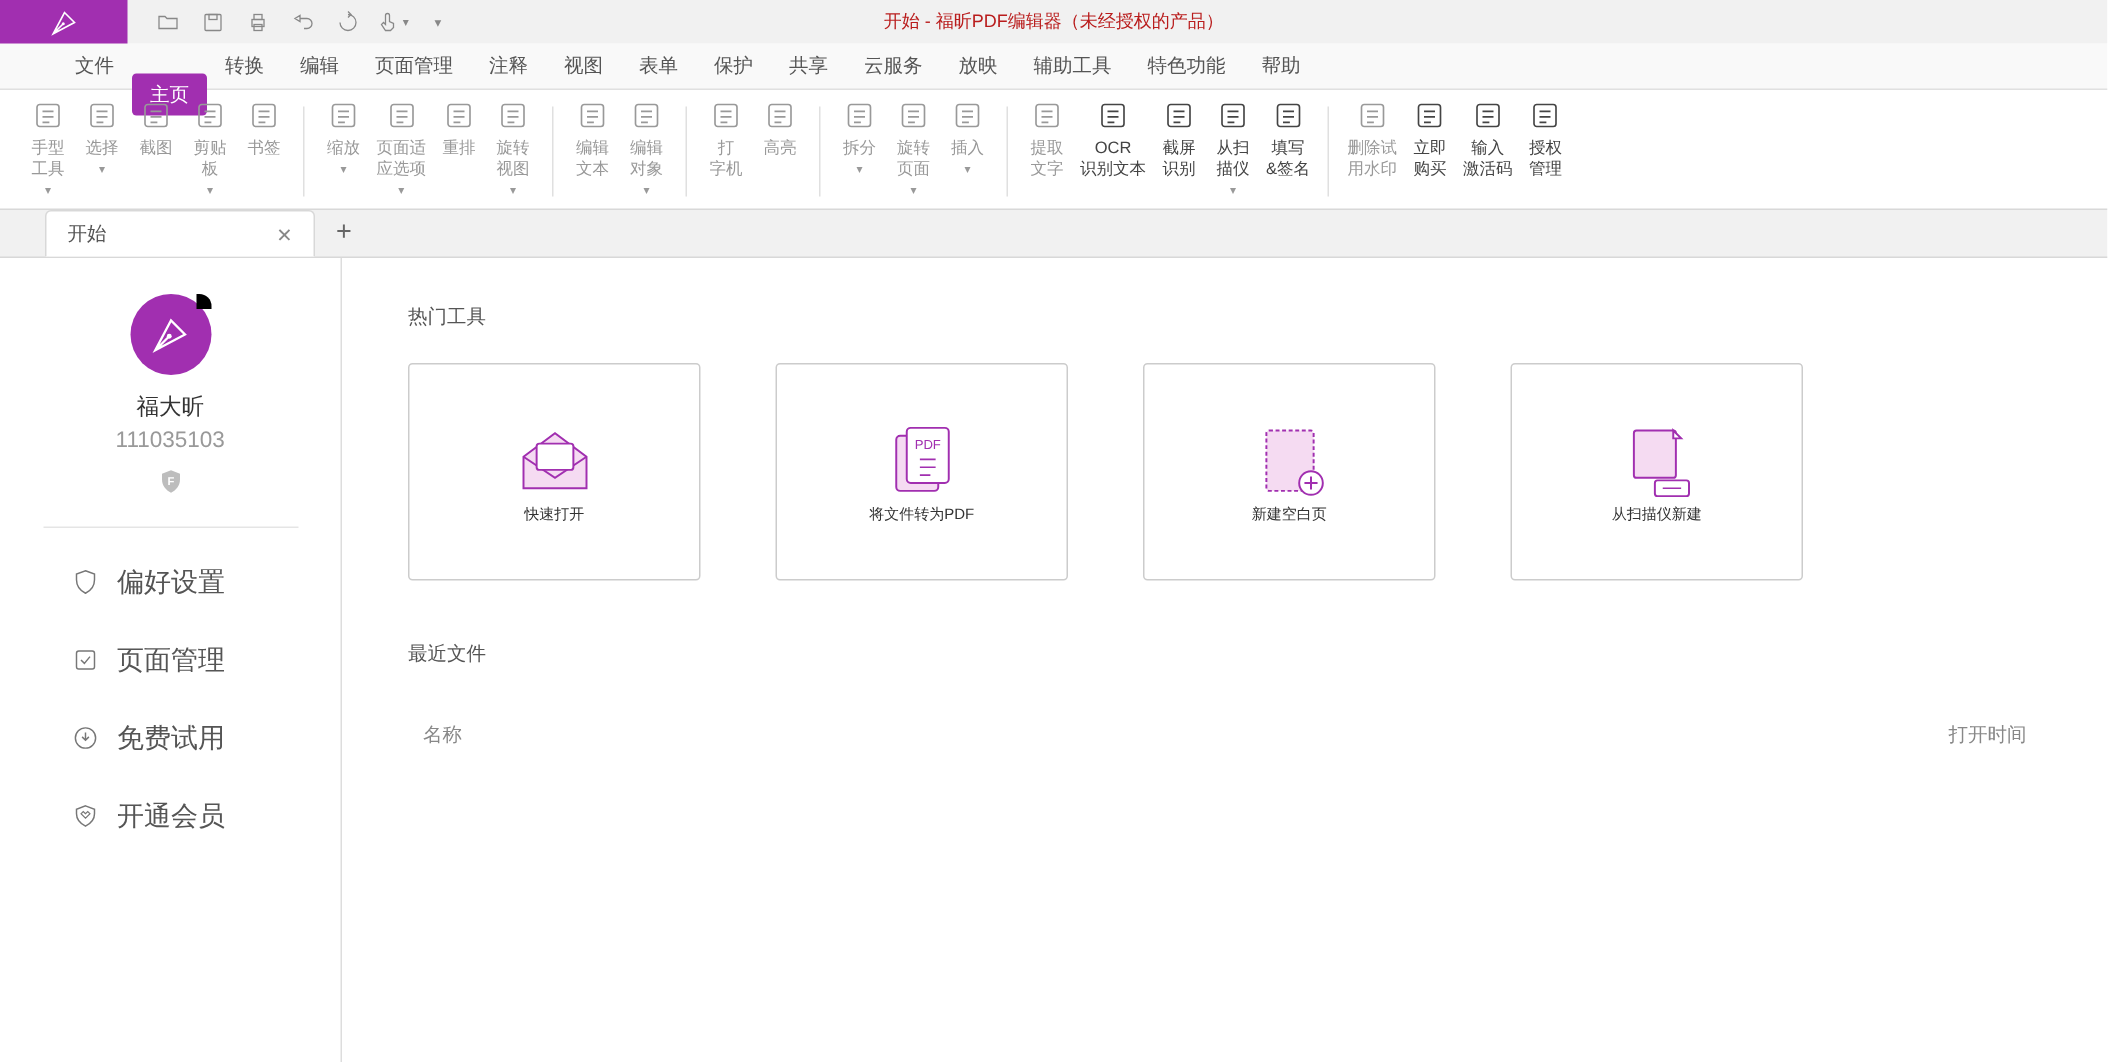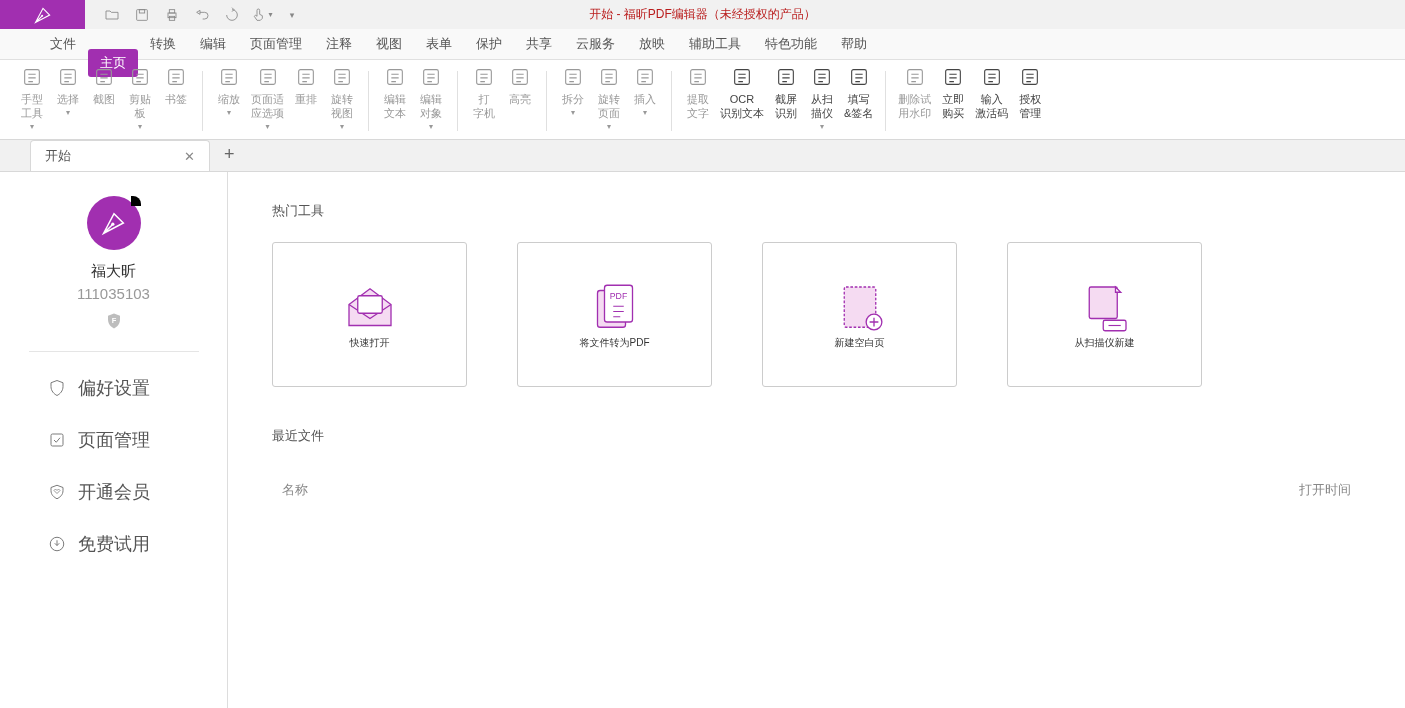--- a/index.html
+++ b/index.html
@@ -438,31 +438,31 @@
       </div>
       <div class="side-nav-item">
         <svg class="sicon" viewBox="0 0 24 24">
             <rect x="4" y="4" width="16" height="16" rx="2" fill="none" stroke="currentColor" stroke-width="1.3"></rect>
             <path d="M8 12l3 3 5-6" fill="none" stroke="currentColor" stroke-width="1.3"></path>
           </svg>
         <span>页面管理</span>
       </div>
       <div class="side-nav-item">
         <svg class="sicon" viewBox="0 0 24 24">
+            <circle cx="12" cy="12" r="9" fill="none" stroke="currentColor" stroke-width="1.3"></circle>
+            <path d="M12 7v7m-3-3l3 3 3-3" fill="none" stroke="currentColor" stroke-width="1.3"></path>
+          </svg>
+        <span>免费试用</span>
+      </div>
+      <div class="side-nav-item">
+        <svg class="sicon" viewBox="0 0 24 24">
             <path d="M12 3l8 3v4c0 6-4 9-8 11-4-2-8-5-8-11V6l8-3z" fill="none" stroke="currentColor" stroke-width="1.3"></path>
             <path d="M12 10l-2-2-2 2 4 4 4-4-2-2-2 2z" fill="none" stroke="currentColor" stroke-width="1"></path>
           </svg>
         <span>开通会员</span>
-      </div>
-      <div class="side-nav-item">
-        <svg class="sicon" viewBox="0 0 24 24">
-            <circle cx="12" cy="12" r="9" fill="none" stroke="currentColor" stroke-width="1.3"></circle>
-            <path d="M12 7v7m-3-3l3 3 3-3" fill="none" stroke="currentColor" stroke-width="1.3"></path>
-          </svg>
-        <span>免费试用</span>
       </div>
     </div>
   </div>
 
   <div class="content">
     <div class="section-title">热门工具</div>
     <div class="tool-cards">
       <div class="tool-card">
         <div class="cicon">
           <svg viewBox="0 0 64 64">

